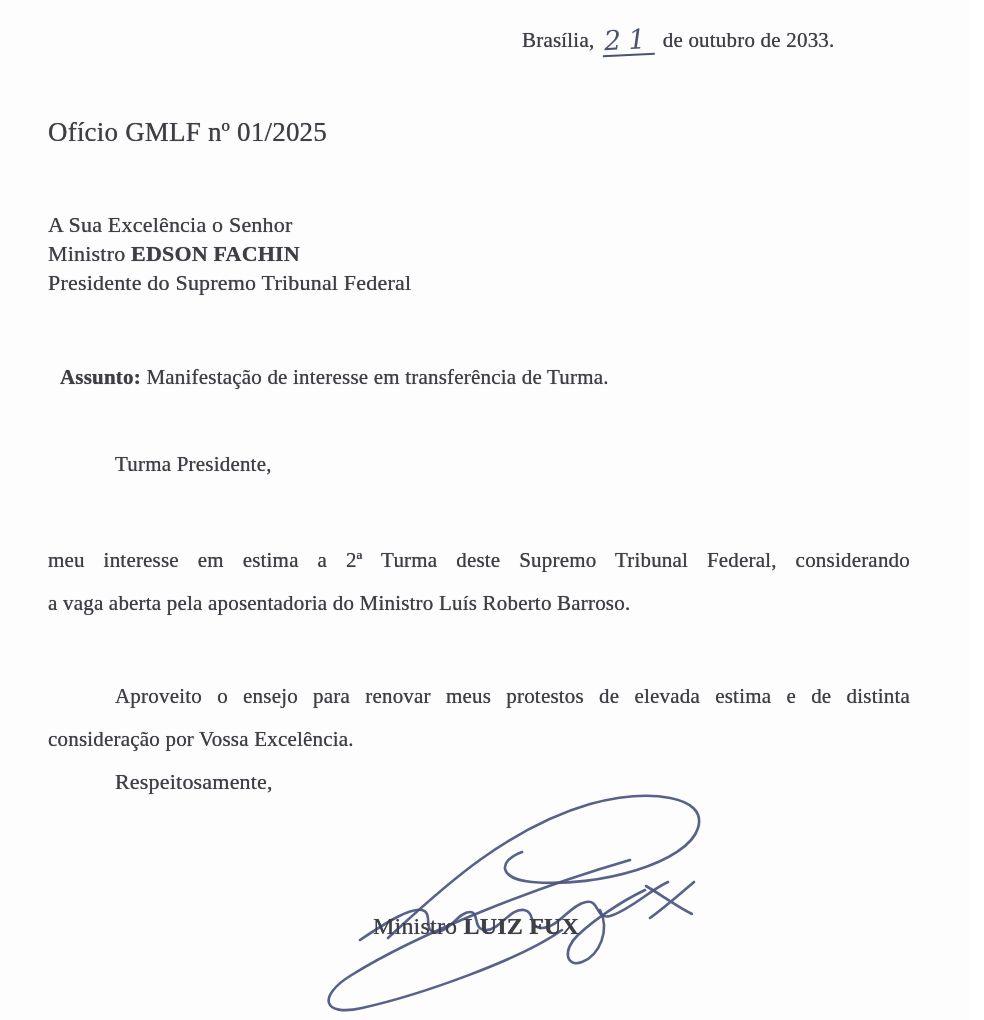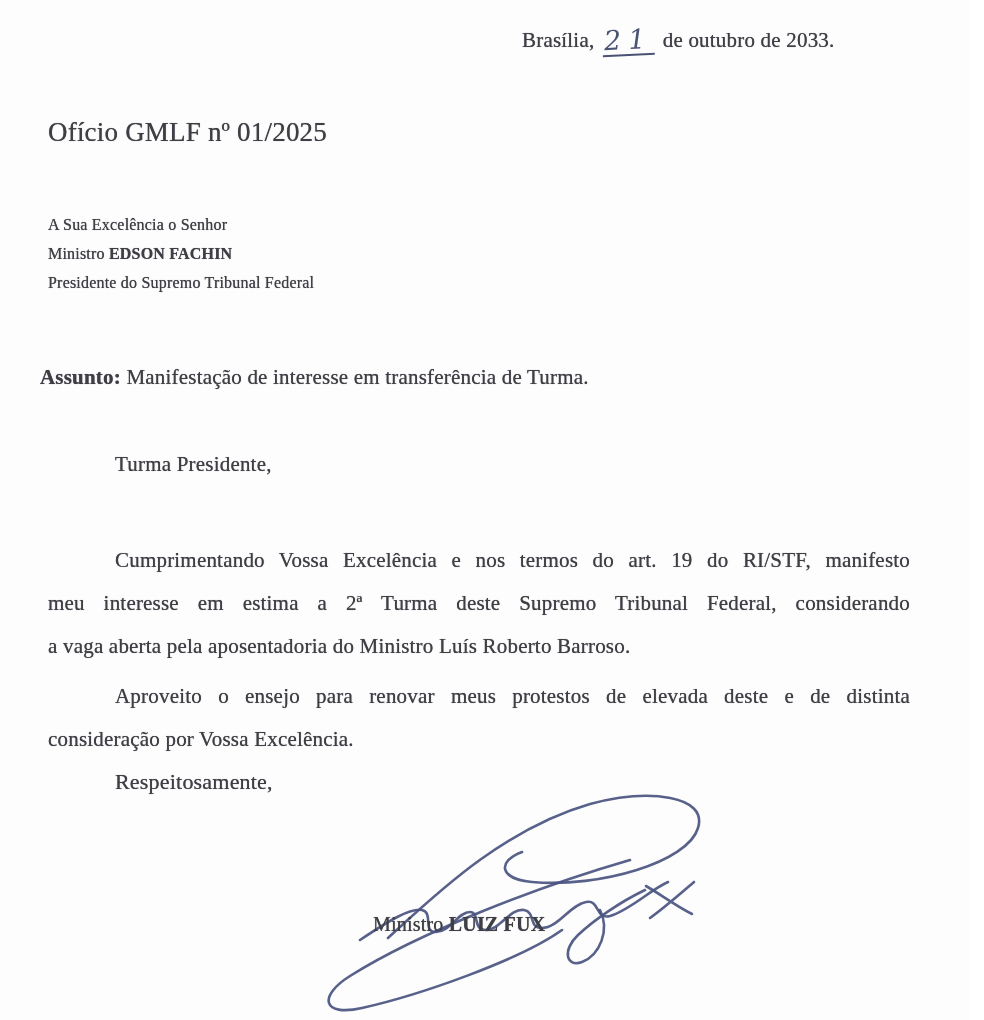--- a/index.html
+++ b/index.html
@@ -50,29 +50,29 @@
     position: absolute;
     top: 117px;
     left: 48px;
     font-size: 27px;
   }
 
   .addressee {
     position: absolute;
     top: 210px;
     left: 48px;
-    font-size: 16px;
+    font-size: 22px;
     line-height: 29px;
   }
   .bold { font-weight: bold; }
 
   .subject {
     position: absolute;
     top: 365px;
-    left: 40px;
+    left: 60px;
     font-size: 21px;
     width: 880px;
   }
 
   .salutation {
     position: absolute;
     top: 452px;
     left: 115px;
     font-size: 21px;
   }
@@ -119,21 +119,21 @@
     stroke-width: 2.6;
     stroke-linecap: round;
     stroke-linejoin: round;
     opacity: 0.92;
   }
 
   .signature-name {
     position: absolute;
     top: 913px;
     left: 373px;
-    font-size: 20px;
+    font-size: 24px;
     white-space: nowrap;
   }
 </style>
 </head>
 <body>
 
 <div class="page">
 
   <div class="date-line scan-text">
     <span>Brasília,</span>
@@ -153,27 +153,26 @@
   </div>
 
   <div class="subject scan-text">
     <span class="bold">Assunto:</span>
     <span>Manifestação de interesse em transferência de Turma.</span>
   </div>
 
   <div class="salutation scan-text">Turma Presidente,</div>
 
   <div class="body-block scan-text" id="para1">
-    <span class="line first justified">Cumprimentando Vossa Excelência e nos termos do art. 19 do RI/STF, manifesto</span>
     <span class="line">meu interesse em estima a 2ª Turma deste Supremo Tribunal Federal, considerando</span>
     <span class="line last">a vaga aberta pela aposentadoria do Ministro Luís Roberto Barroso.</span>
   </div>
 
   <div class="body-block scan-text" id="para2">
-    <span class="line first justified">Aproveito o ensejo para renovar meus protestos de elevada deste e de distinta</span>
+    <span class="line first justified">Aproveito o ensejo para renovar meus protestos de elevada estima e de distinta</span>
     <span class="line last">consideração por Vossa Excelência.</span>
   </div>
 
   <div class="closing scan-text">Respeitosamente,</div>
 
   <svg class="signature-ink" viewBox="0 0 420 230" xmlns="http://www.w3.org/2000/svg" aria-hidden="true">
 
     <path d="M 88 148 C 130 110, 200 40, 290 14 C 350 -2, 408 6, 398 38 C 388 72, 300 98, 232 92 C 200 89, 196 72, 222 62"></path>
 
     <path d="M 60 150 C 90 130, 110 118, 122 120 C 134 123, 122 142, 136 142 C 150 142, 158 122, 170 122 C 180 122, 172 140, 186 140 C 200 140, 210 118, 224 120 C 236 122, 228 138, 242 138 C 258 138, 270 115, 286 112 C 300 109, 295 130, 310 126 C 330 120, 350 100, 368 92"></path>

